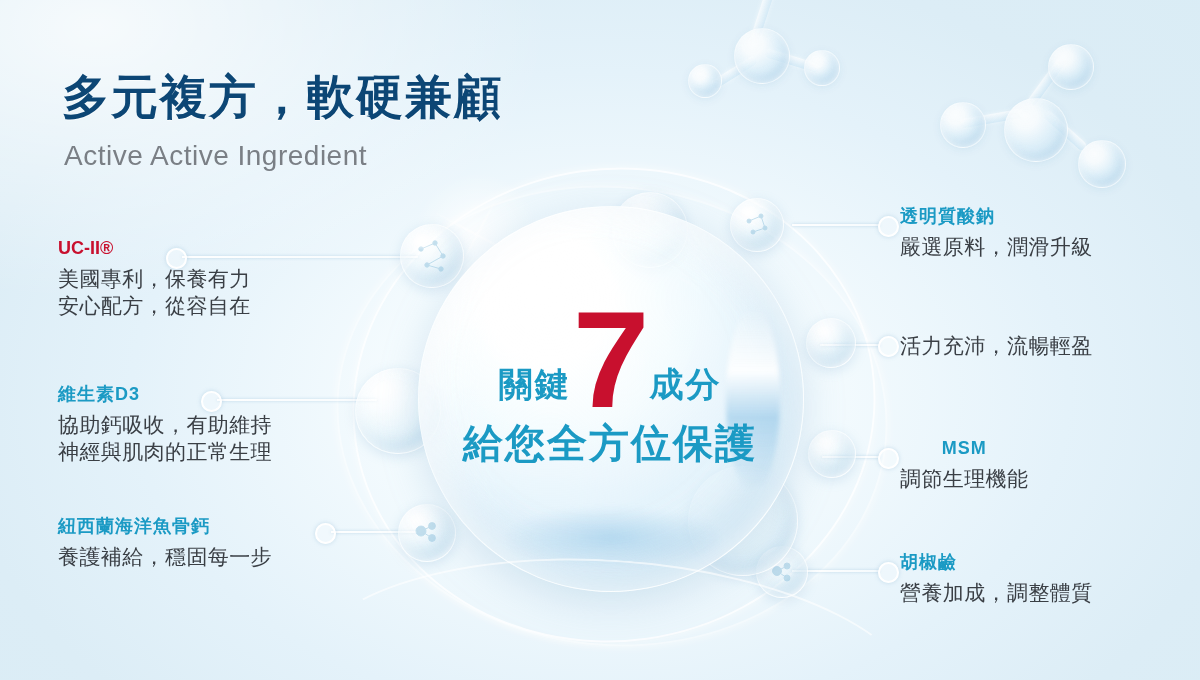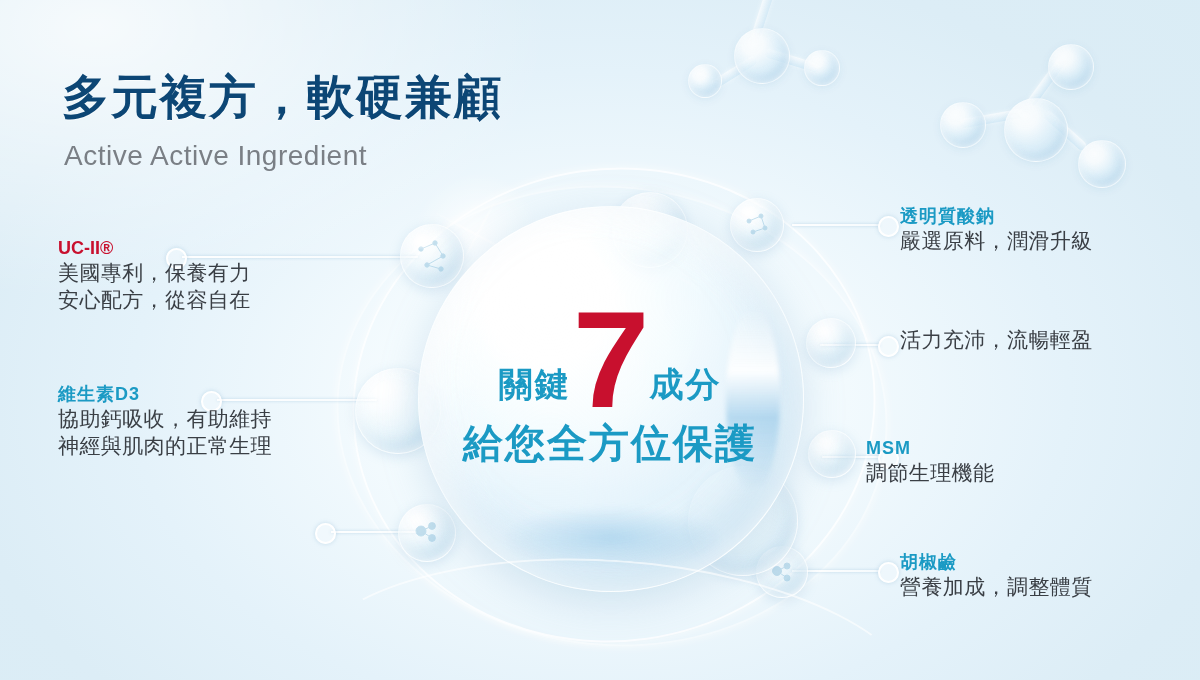--- a/index.html
+++ b/index.html
@@ -38,21 +38,21 @@
 
   
   .ing{position:absolute;white-space:nowrap;}
   .ing .name{
     font-size:18px;font-weight:bold;line-height:1.15;
     letter-spacing:1px;
   }
   .ing .name.red{color:#c8102e;letter-spacing:0px;}
   .ing .name.teal{color:#1b9ac4;}
   .ing .desc{
-    font-size:21px;color:#3a3f45;line-height:1.32;margin-top:0;letter-spacing:.4px;
+    font-size:21px;color:#3a3f45;line-height:1.32;margin-top:6px;letter-spacing:.4px;
   }
   .ing.right{text-align:left;}
 
   
   .node{
     position:absolute;width:17px;height:17px;border-radius:50%;
     border:2.5px solid #ffffff;background:rgba(255,255,255,.25);
     box-shadow:0 0 4px rgba(120,170,200,.35);
   }
   
@@ -296,31 +296,35 @@
   <div class="ing" style="left:58px;top:238px;">
     <div class="name red">UC-II®</div>
     <div class="desc">美國專利，保養有力<br>安心配方，從容自在</div>
   </div>
 
   <div class="ing" style="left:58px;top:384px;">
     <div class="name teal">維生素D3</div>
     <div class="desc">協助鈣吸收，有助維持<br>神經與肌肉的正常生理</div>
   </div>
 
+  <div class="ing" style="left:58px;top:516px;">
+    <div class="name teal">紐西蘭海洋魚骨鈣</div>
+    <div class="desc">養護補給，穩固每一步</div>
+  </div>
 
   <div class="ing right" style="left:900px;top:206px;">
     <div class="name teal">透明質酸鈉</div>
     <div class="desc">嚴選原料，潤滑升級</div>
   </div>
 
   <div class="ing right" style="left:900px;top:326px;">
     <div class="desc">活力充沛，流暢輕盈</div>
   </div>
 
-  <div class="ing right" style="left:866px;top:438px;">
+  <div class="ing right" style="left:900px;top:438px;text-align:center;">
     <div class="name teal">MSM</div>
     <div class="desc">調節生理機能</div>
   </div>
 
   <div class="ing right" style="left:900px;top:552px;">
     <div class="name teal">胡椒鹼</div>
     <div class="desc">營養加成，調整體質</div>
   </div>
 
   <div class="swoosh" style="left:300px;top:560px;width:620px;height:260px;transform:rotate(4deg);"></div>

